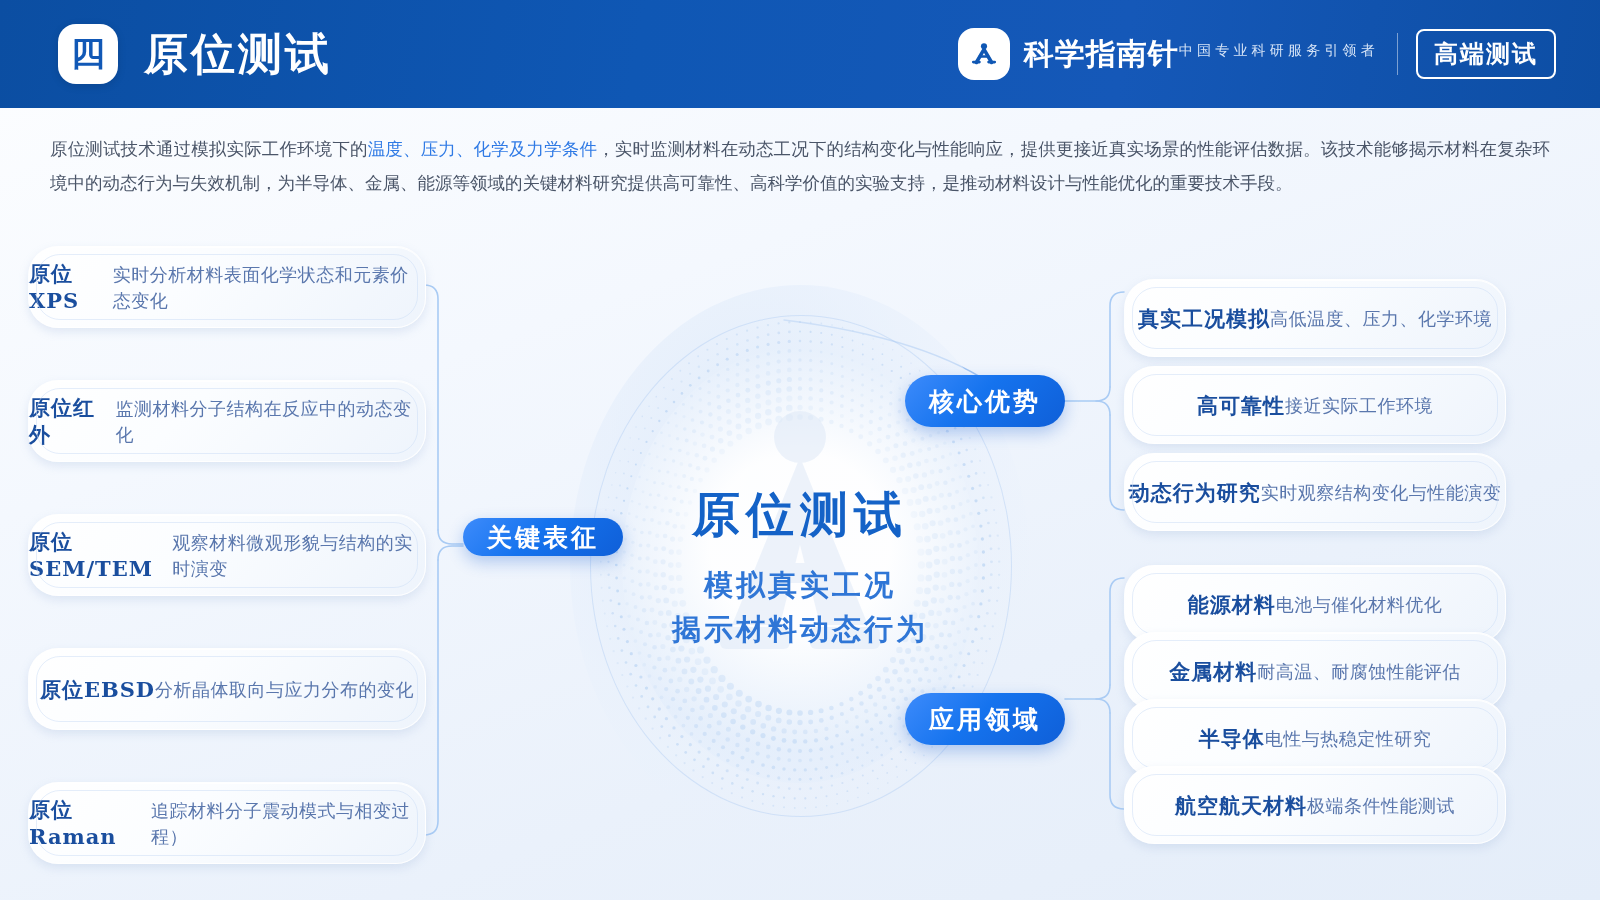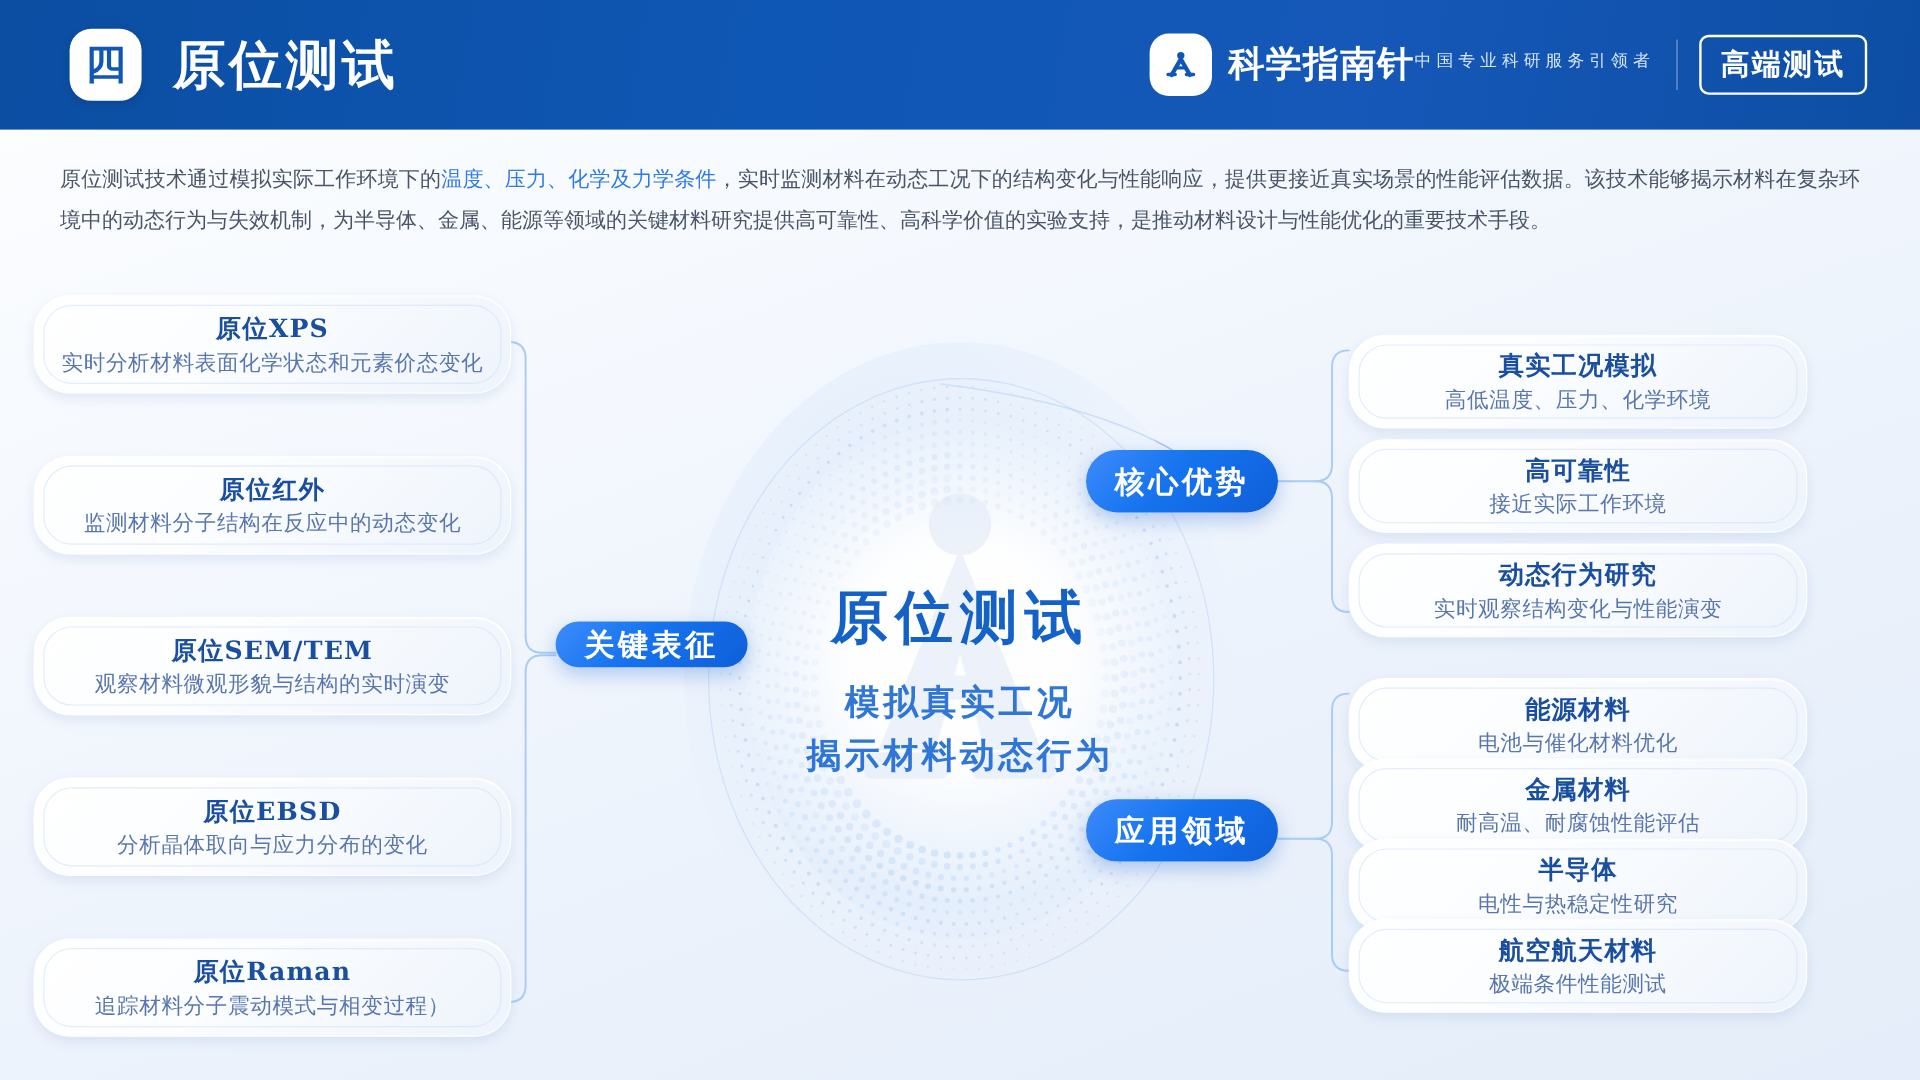--- a/index.html
+++ b/index.html
@@ -57,28 +57,28 @@
     color:#2f76d6;letter-spacing:3px;line-height:44px;}
 
   
   .pill{position:absolute;border-radius:34px;color:#fff;
     font-family:"DejaVu Serif","Liberation Serif",serif;font-size:25px;font-weight:700;letter-spacing:3px;
     display:flex;align-items:center;justify-content:center;
     background:linear-gradient(135deg,#3d8bfb 0%,#1573ee 45%,#0f5fd8 100%);
     box-shadow:0 6px 16px rgba(25,95,210,.3);}
   .pill-key{left:463px;top:518px;width:160px;height:38px;}
   .pill-adv{left:905px;top:375px;width:160px;height:52px;}
-  .pill-app{left:905px;top:666px;width:160px;height:52px;}
+  .pill-app{left:905px;top:693px;width:160px;height:52px;}
 
   
   .card{position:absolute;border-radius:30px;
     background:linear-gradient(135deg,#ffffff 0%,#fbfdff 40%,#eef4fc 100%);
     box-shadow:0 4px 10px rgba(140,170,210,.22), 0 1px 0 rgba(255,255,255,.9) inset;
     border:1px solid rgba(255,255,255,.85);
-    display:flex;flex-direction:column;align-items:center;justify-content:center;}
+    display:flex;flex-direction:row;align-items:center;justify-content:center;}
   .card::after{content:"";position:absolute;left:7px;top:7px;right:7px;bottom:7px;
     border-radius:24px;border:1px solid rgba(205,222,245,.55);pointer-events:none;}
   .card-t{font-family:"DejaVu Serif","Liberation Serif",serif;font-size:21px;font-weight:700;
     color:#1a4e9e;letter-spacing:1px;line-height:27px;}
   .card-d{font-family:Liberation Sans, sans-serif;font-size:18px;
     color:#5a77ad;letter-spacing:.5px;line-height:26px;margin-top:2px;}
 
   .lcard{left:28px;width:396px;height:80px;}
   .rcard{width:380px;height:76px;}
 

